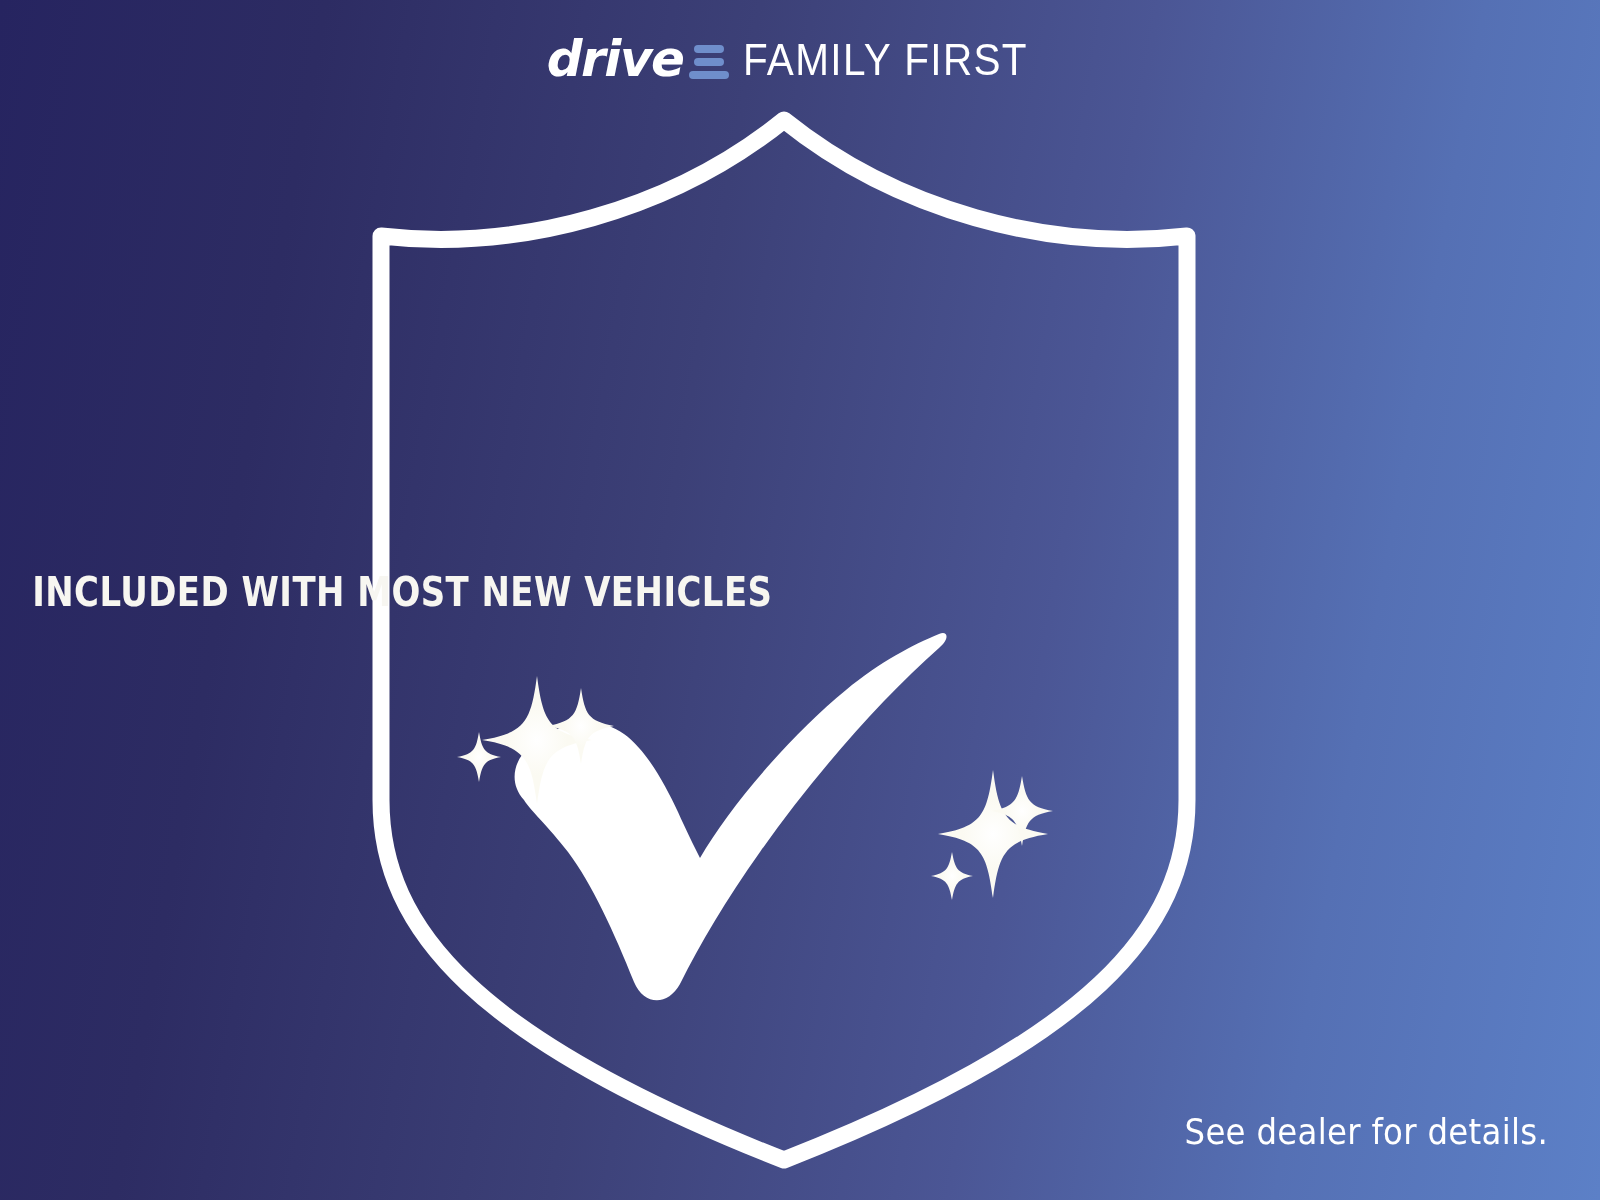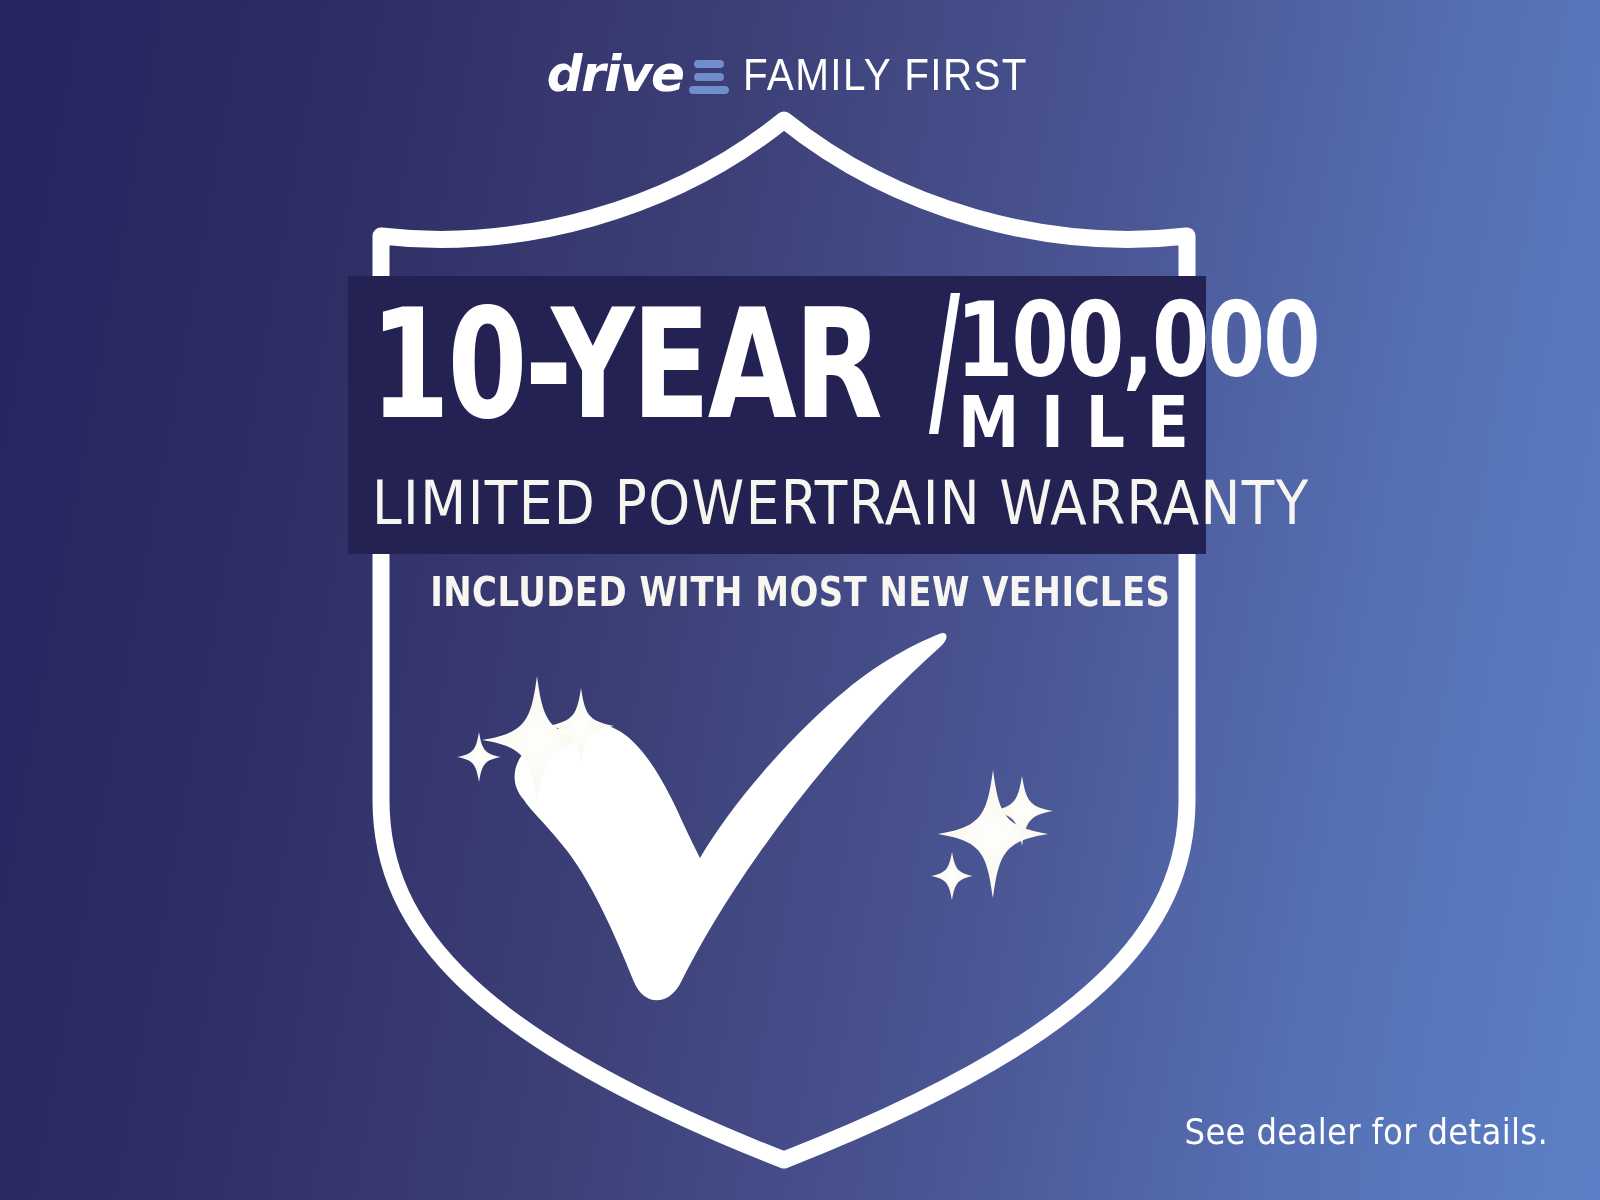--- a/index.html
+++ b/index.html
@@ -23,21 +23,20 @@
   #brand {
     position: absolute;
     top: 30px;
     left: 0;
     width: 1600px;
     display: flex;
     align-items: center;
     justify-content: center;
     gap: 0px;
     height: 60px;
-    margin-top: 15px;
   }
   #brand-word {
     font-family: "DejaVu Sans", sans-serif;
     font-style: italic;
     font-weight: bold;
     font-size: 50px;
     letter-spacing: -1.5px;
     color: #ffffff;
     line-height: 1;
     transform: translateY(-1px);
@@ -163,21 +162,20 @@
     transform-origin: left top;
     white-space: nowrap;
   }
 
   
   #subhead {
     position: absolute;
     left: 0;
     top: 568px;
     width: 1600px;
-    text-align: center;
     font-family: "DejaVu Sans Condensed", "Liberation Sans Narrow", "Liberation Sans", sans-serif;
     font-weight: bold;
     font-size: 41px;
     letter-spacing: 0.5px;
     color: #f7f6f1;
     white-space: nowrap;
   }
   #subhead span {
     display: inline-block;
     transform: scaleX(0.92);
@@ -250,29 +248,18 @@
   <div id="brand">
     <span id="brand-word">drive</span>
     <span id="brand-mark">
       <i class="b1"></i>
       <i class="b2"></i>
       <i class="b3"></i>
     </span>
     <span id="brand-tag">FAMILY FIRST</span>
   </div>
 
-  <div id="banner">
-    <div id="headline-row">
-      <span id="years">10-YEAR</span>
-      <span id="slash">/</span>
-      <span id="miles-block">
-        <div id="miles-num">100,000</div>
-        <div id="miles-word">MILE</div>
-      </span>
-    </div>
-    <div id="warranty-line">LIMITED POWERTRAIN WARRANTY</div>
-  </div>
 
   <div id="subhead"><span>INCLUDED WITH MOST NEW VEHICLES</span></div>
 
   <div id="disclaimer">See dealer for details.</div>
 
 </div>
 
 </body></html>

